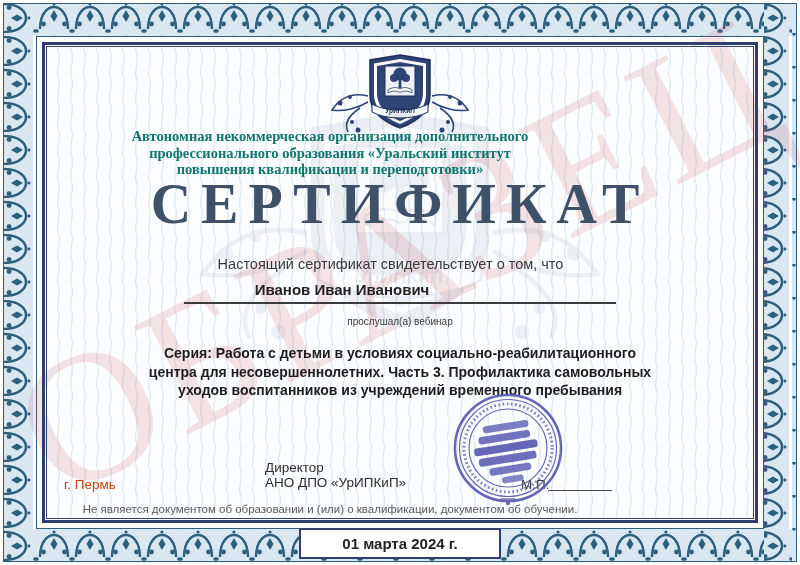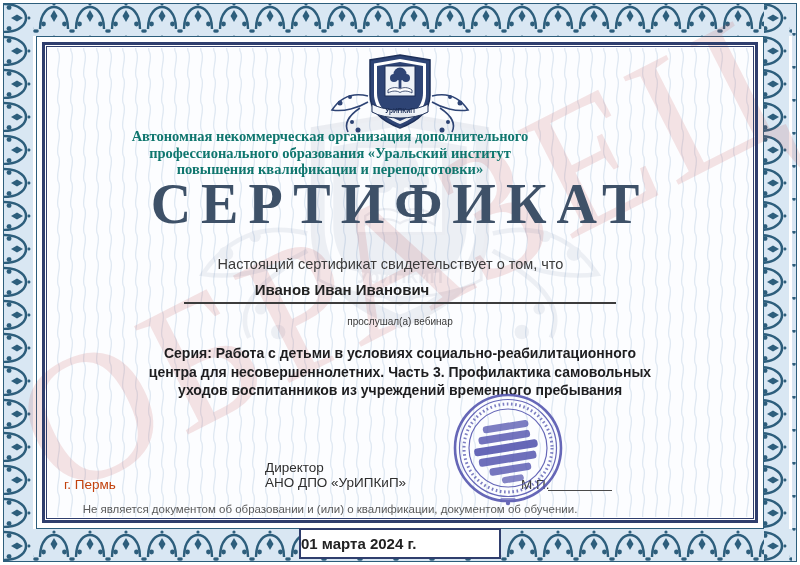--- a/index.html
+++ b/index.html
@@ -87,21 +87,21 @@
     position: absolute; top: 490px; left: 548px; width: 64px;
     border-top: 1.5px solid #4a4a4a;
   }
   .disclaimer {
     position: absolute; top: 503px; left: 0; width: 660px;
     text-align: center; font-size: 11.5px; color: #5a5a5a;
   }
   .date-box {
     position: absolute; top: 528px; left: 299px; width: 202px; height: 31px;
     background: #ffffff; border: 2px solid #2f3e6d; z-index: 6;
-    display: flex; align-items: center; justify-content: flex-start;
+    display: flex; align-items: center; justify-content: center;
     font-size: 15px; font-weight: bold; color: #222;
   }
   .stamp-wrap { position: absolute; left: 450px; top: 393px; z-index: 4; }
 </style>
 </head>
 <body>
 
 <div class="stage">
 
   <svg class="layer" aria-hidden="true">

